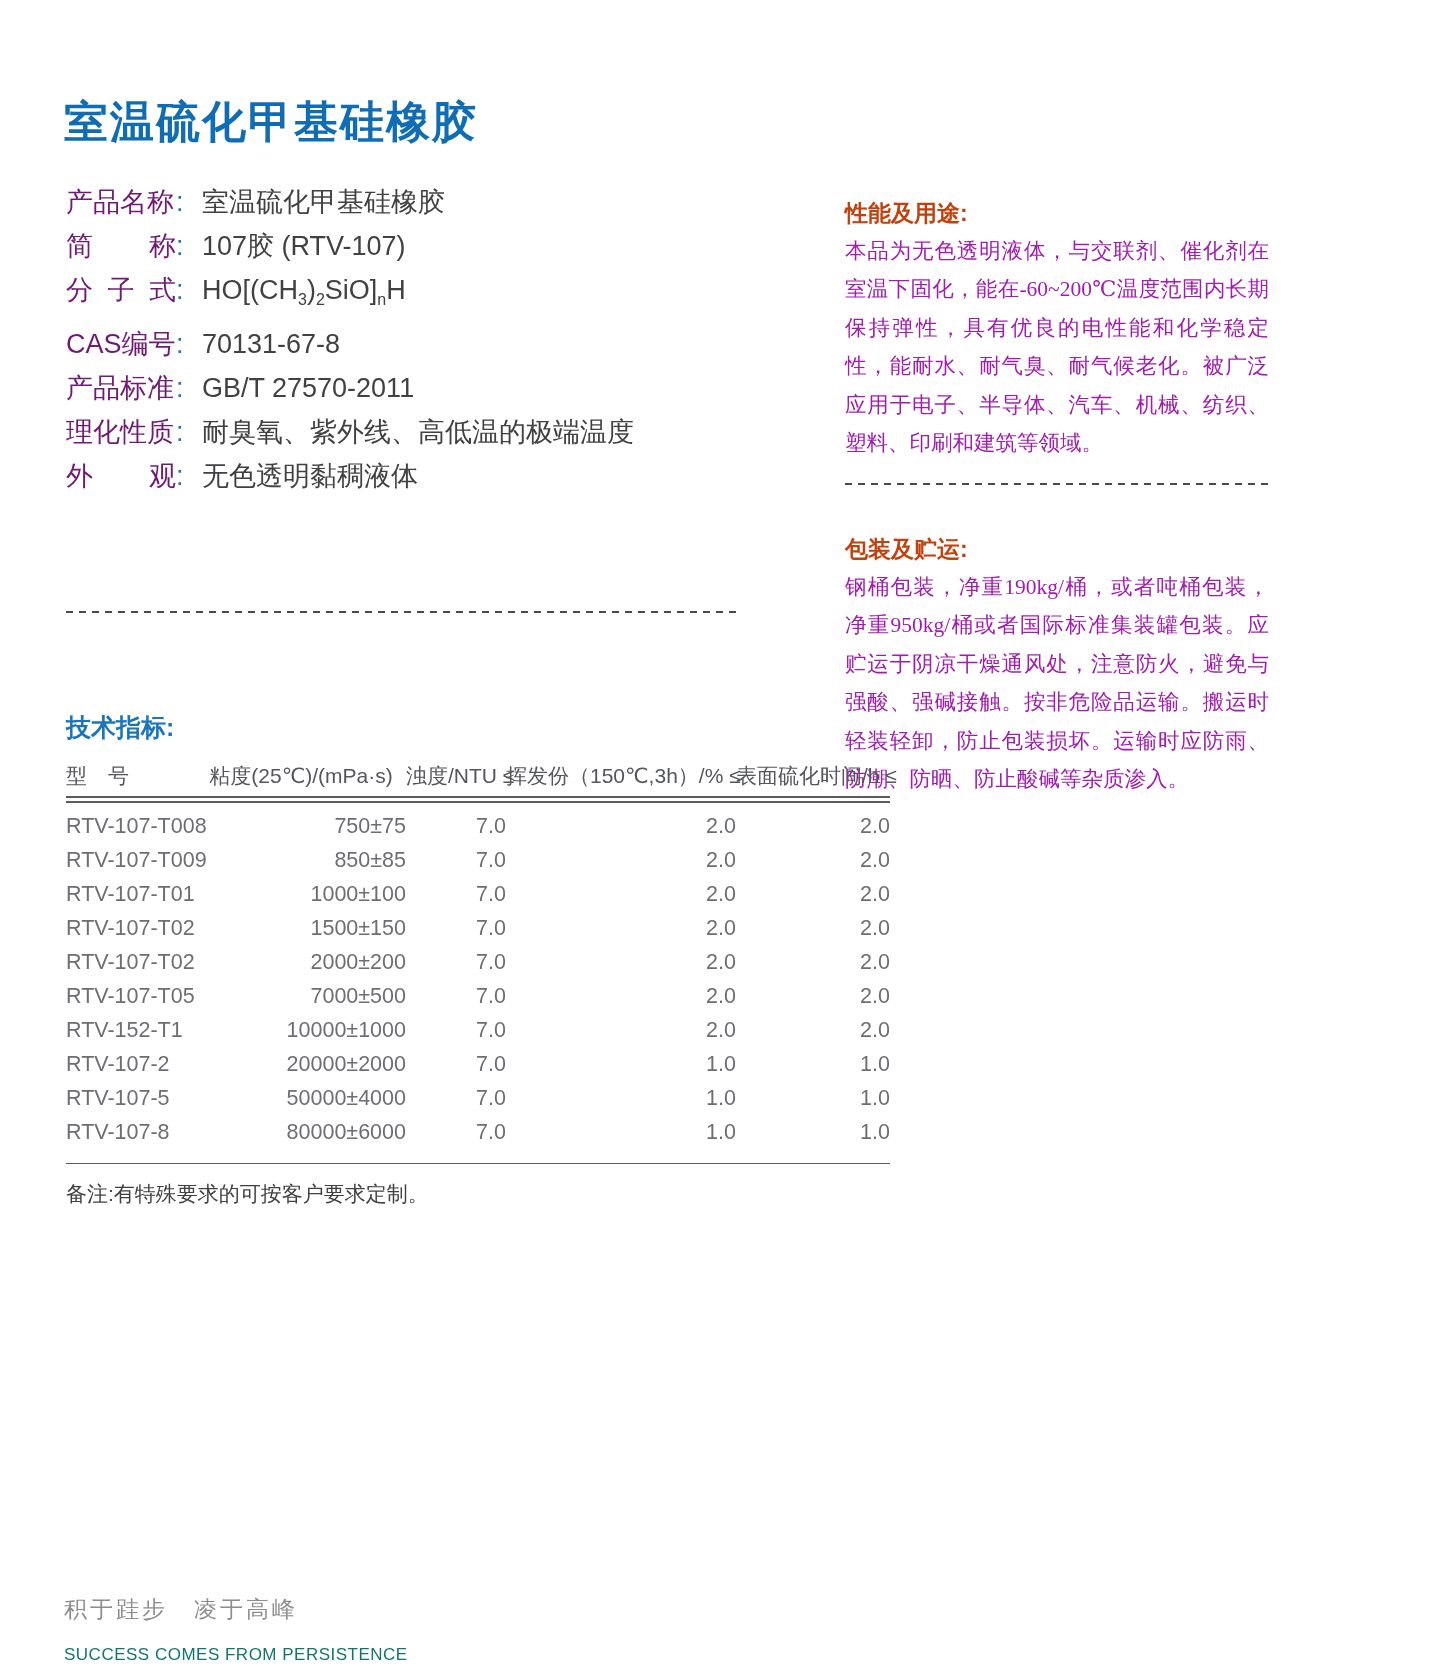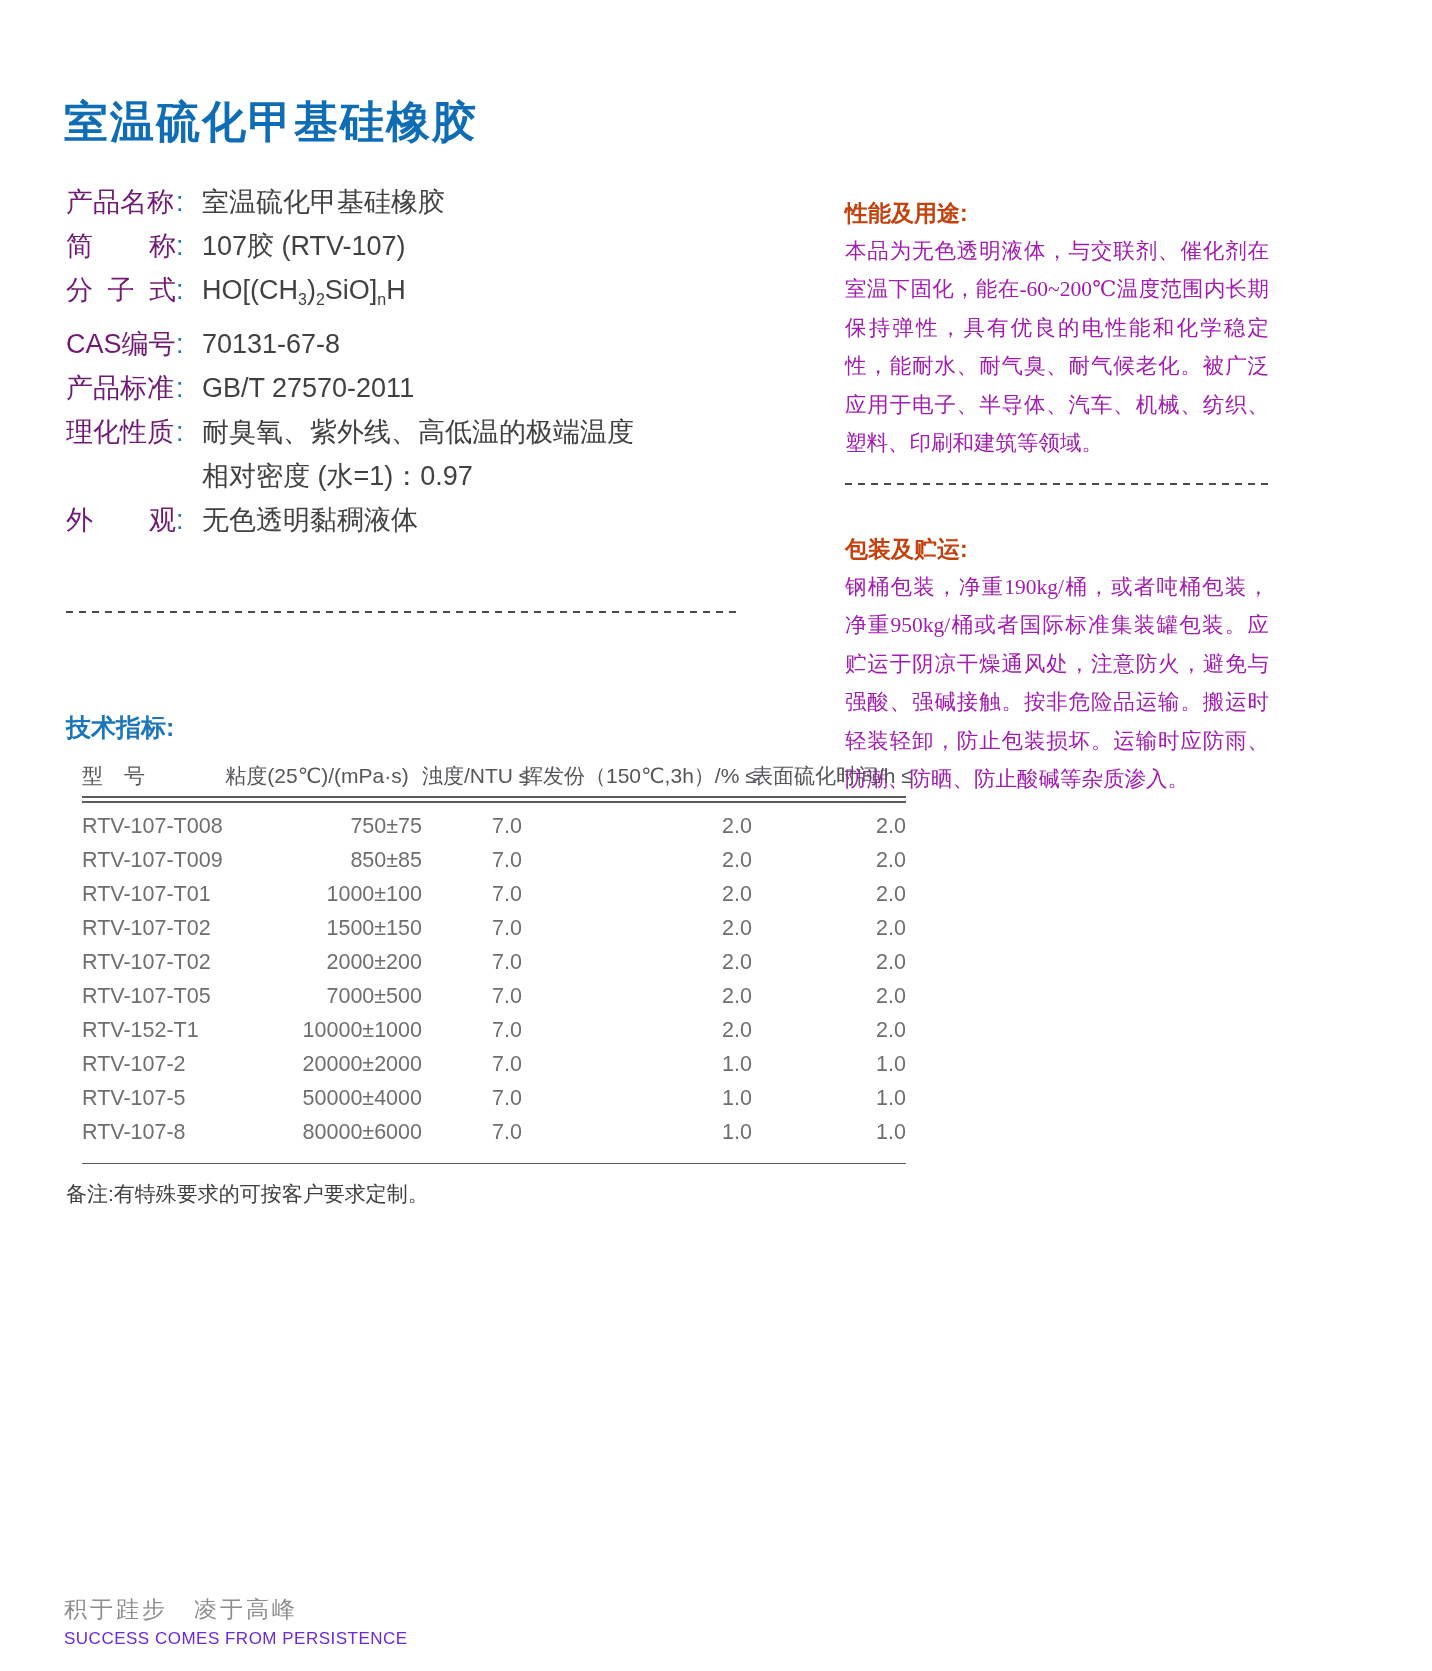--- a/index.html
+++ b/index.html
@@ -42,40 +42,40 @@
     position:absolute;left:845px;width:424px;
     font-family:"Liberation Serif","DejaVu Serif",serif;
     font-size:21.5px;line-height:38.5px;color:#a21caf;
     text-align:justify;
   }
   .perf-body{top:210px;}
   .pack-body{top:546px;}
 
   
   .specs-heading{position:absolute;left:66px;top:690px;font-size:25px;color:#1b75bc;}
-  .spec-table{position:absolute;left:82px;top:756px;width:824px;color:#55565a;}
+  .spec-table{position:absolute;left:66px;top:756px;width:824px;color:#55565a;}
   .spec-grid-row{
     display:grid;grid-template-columns:130px 210px 100px 230px 154px;
     align-items:center;
   }
   .spec-header{font-size:21px;height:40px;}
   .spec-header .cell{text-align:center;white-space:nowrap;}
   .spec-header .cell:first-child{text-align:left;}
   .dbl-rule{height:3px;border-top:2px solid #5a5b5e;border-bottom:2px solid #5a5b5e;}
   .spec-rows{padding-top:6px;}
   .spec-row{font-size:21.5px;height:34px;color:#6d6e71;}
   .spec-row .cell{text-align:right;white-space:nowrap;}
   .spec-row .cell:first-child{text-align:left;}
   .bottom-rule{margin-top:14px;border-top:1.5px solid #5a5b5e;height:0;}
   .spec-note{position:absolute;left:66px;top:1180px;font-size:21px;color:#414042;}
 
   
   .footer{position:absolute;left:64px;top:1594px;color:#8d8d8d;}
   .footer-cn{font-size:23px;letter-spacing:3px;color:#8d8d8d;}
-  .footer-en{font-size:17px;letter-spacing:0.5px;margin-top:4px;color:#6d28d9;}
+  .footer-en{font-size:17px;letter-spacing:0.5px;margin-top:20px;color:#0f766e;}
 </style>
 </head>
 <body>
 
 <div class="page">
 
   <h1 class="page-title">室温硫化甲基硅橡胶</h1>
 
   <div class="props">
       <div class="prop-row">
@@ -115,23 +115,20 @@
         </span>
         <span class="prop-colon">:</span>
         <span class="prop-value">GB/T 27570-2011</span>
       </div>
       <div class="prop-row">
         <span class="prop-label single">
           <span>理化性质</span>
         </span>
         <span class="prop-colon">:</span>
         <span class="prop-value">耐臭氧、紫外线、高低温的极端温度</span>
-      </div>
-      <div class="prop-row cont">
-        <span class="prop-value">相对密度 (水=1)：0.97</span>
       </div>
       <div class="prop-row">
         <span class="prop-label">
           <span>外</span>
           <span>观</span>
         </span>
         <span class="prop-colon">:</span>
         <span class="prop-value">无色透明黏稠液体</span>
       </div>
     </div>

